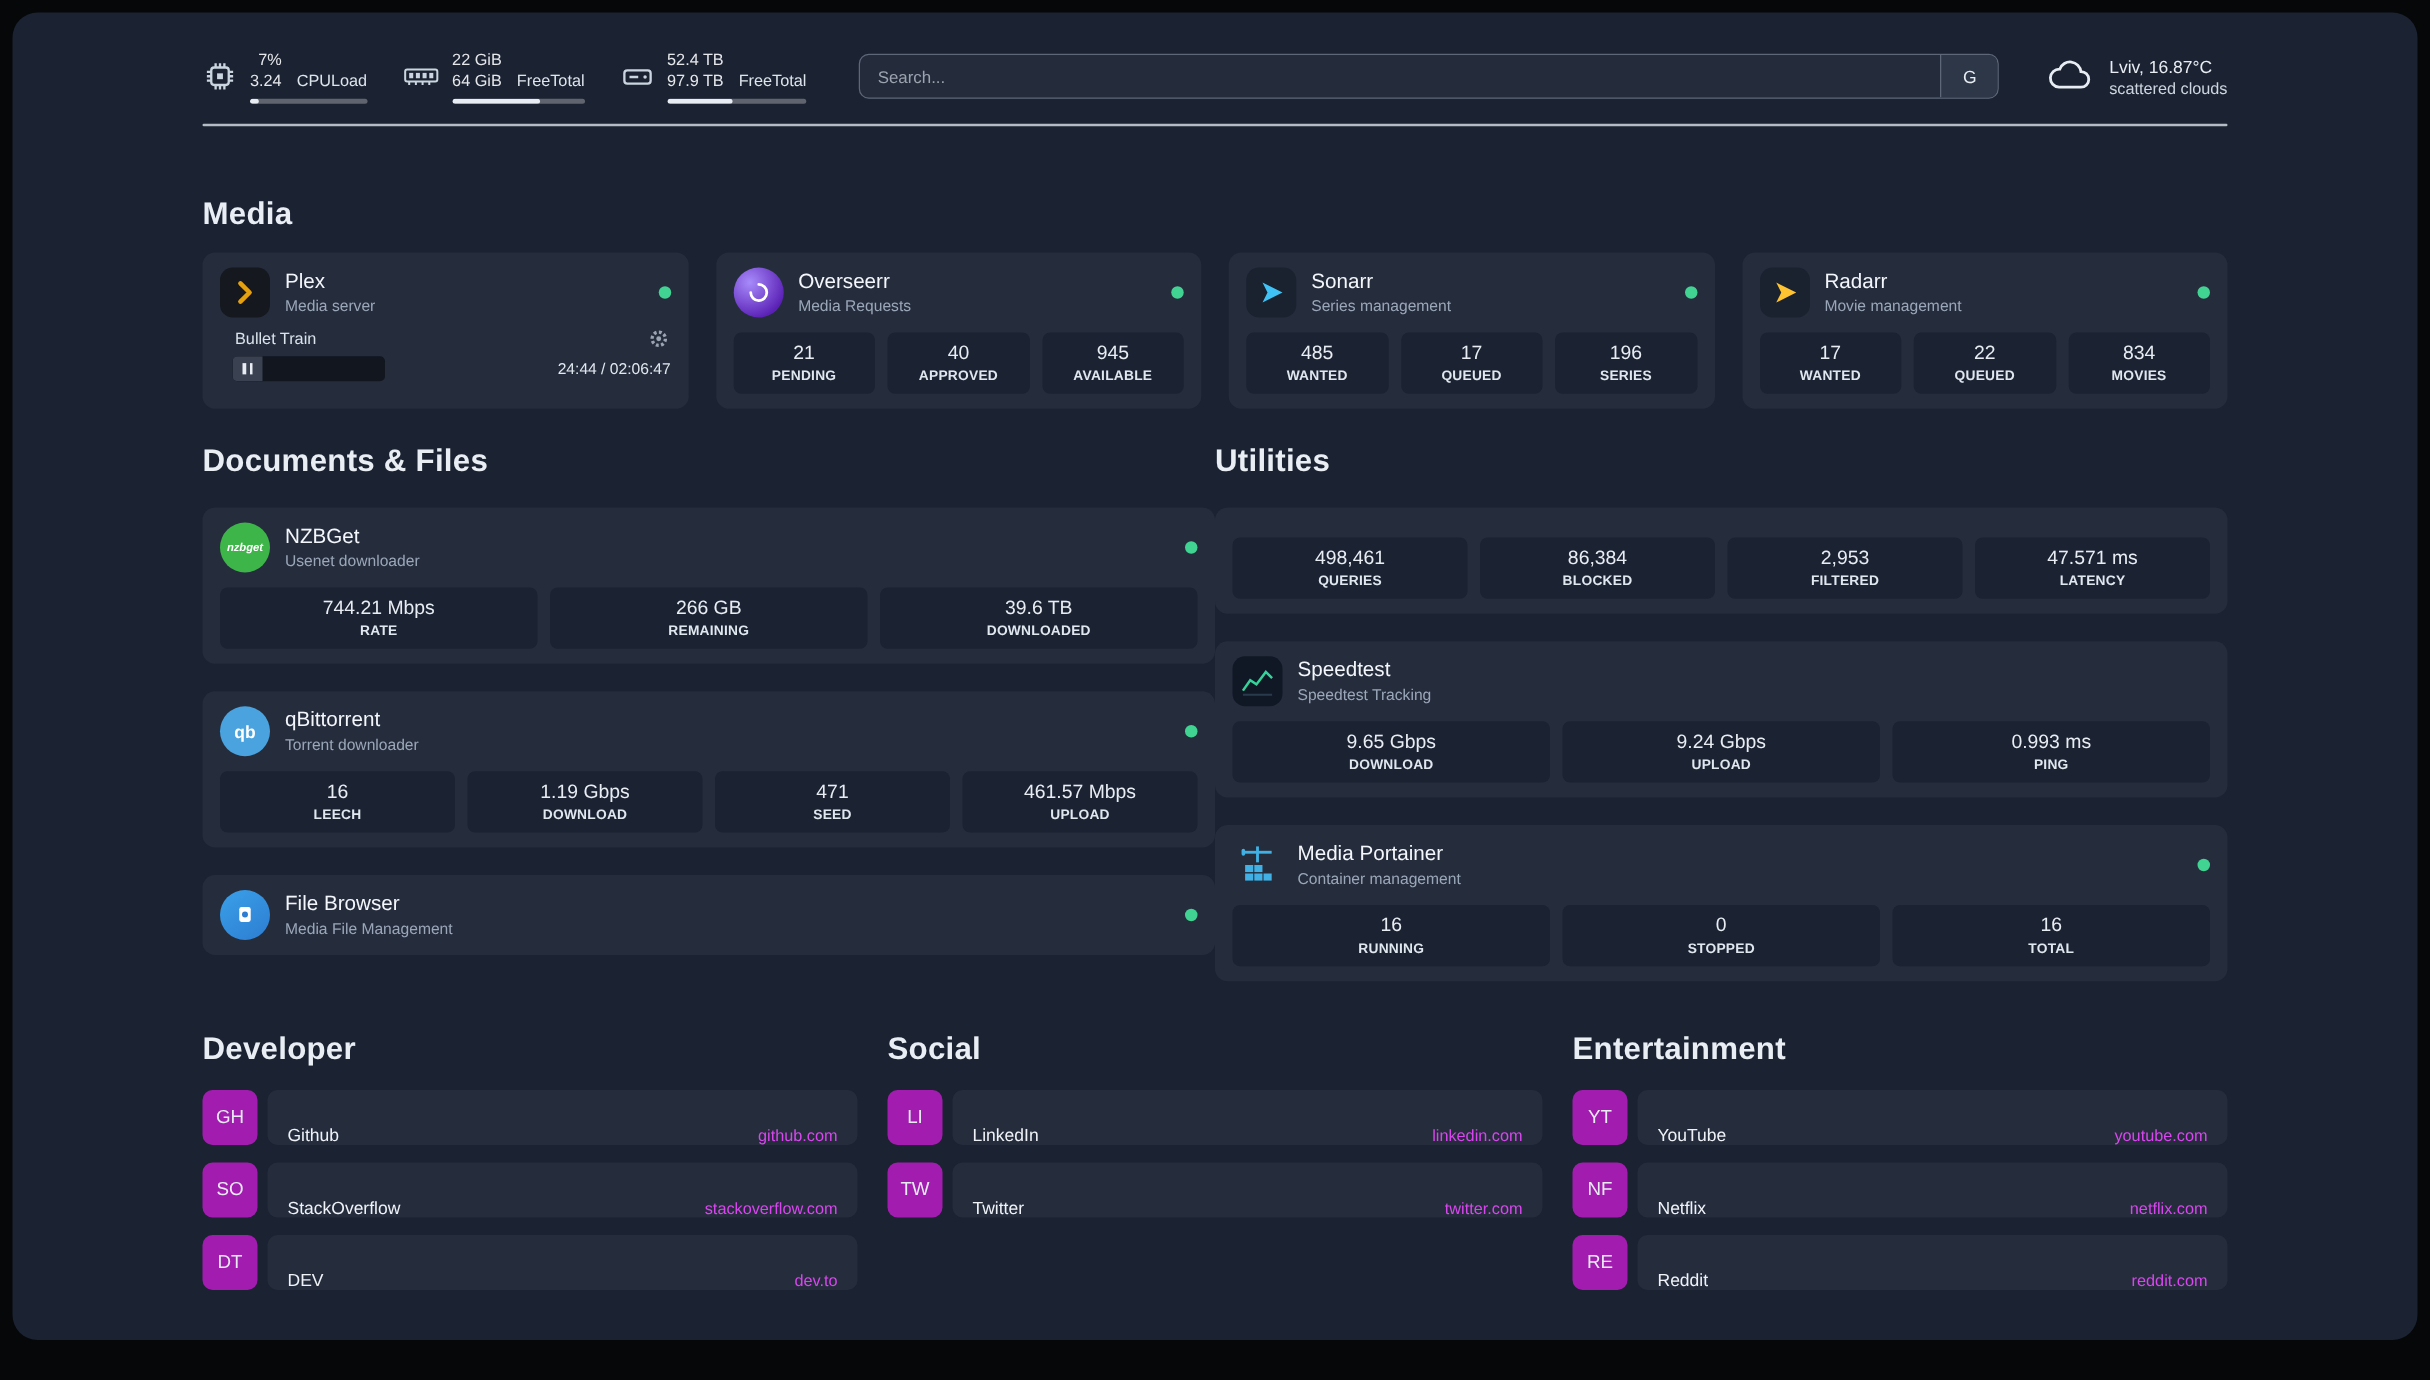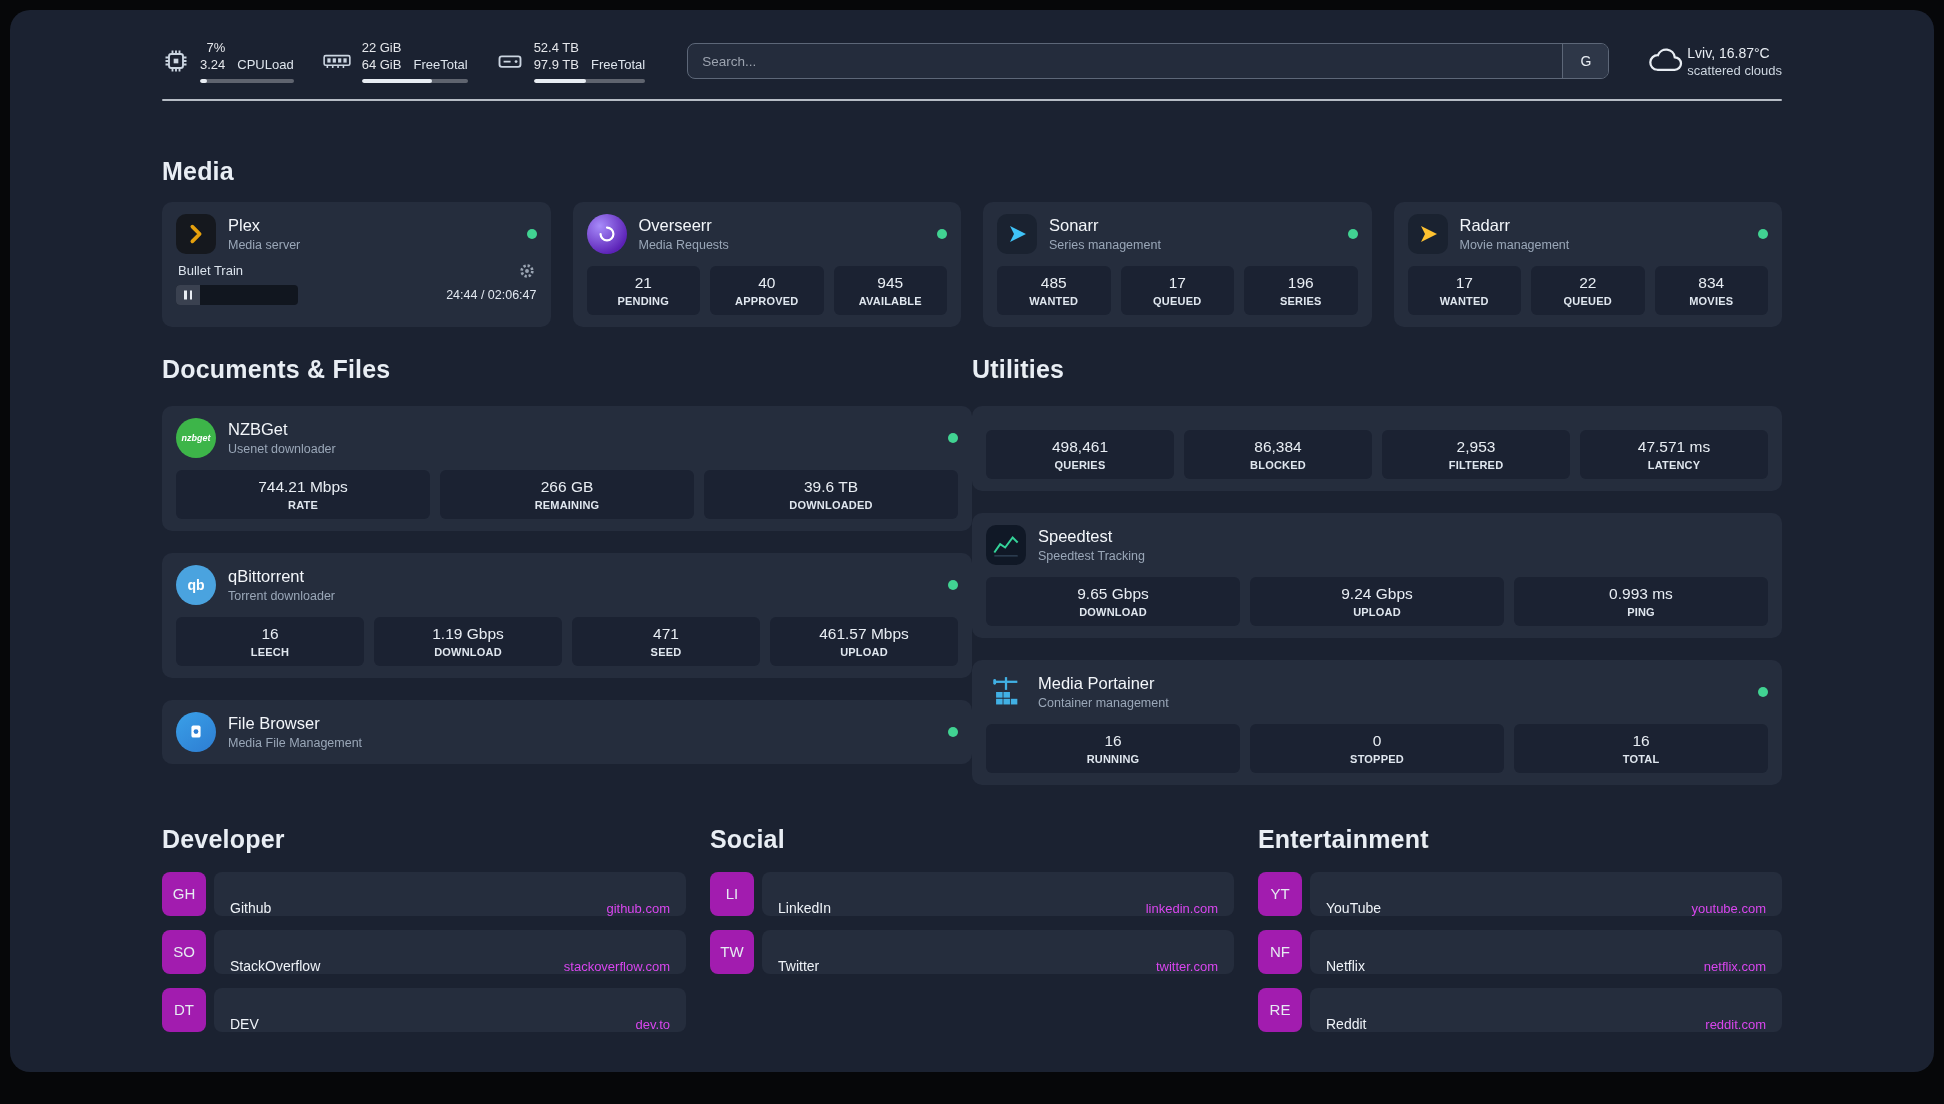--- a/index.html
+++ b/index.html
@@ -38,21 +38,21 @@
   .search-input {
     flex:1; background:transparent; border:none; outline:none;
     color:#e5e7eb; font-size:13.5px; padding:0 14px; font-family:inherit;
   }
   .search-input::placeholder { color:#9ca3af; }
   .search-provider {
     width:46px; background:#2e3748; border:none; border-left:1px solid #5d6778;
     color:#e8edf3; font-size:14px; cursor:pointer; font-family:inherit;
   }
 
-  .weather { display:flex; align-items:center; color:#e8edf3; }
+  .weather { display:flex; align-items:center; gap:10px; color:#e8edf3; }
   .weather-loc { font-size:14px; }
   .weather-cond { font-size:13px; color:#cdd6e0; margin-top:2px; }
 
   .divider { margin-top:16px; height:2px; background:rgba(226,232,240,0.78); border-radius:1px; }
 
   
   .section-title { font-size:25px; font-weight:600; color:#e9eef4; margin:0; letter-spacing:0.2px; }
   .media-section { margin-top:56px; }
   .media-grid { display:grid; grid-template-columns:repeat(4,1fr); gap:22px; margin-top:16px; }
 
@@ -69,21 +69,21 @@
   .app-name { font-size:16.5px; color:#f3f6fa; font-weight:500; }
   .app-desc { font-size:12.5px; color:#9aa7b8; margin-top:3px; }
   .status-dot { margin-left:auto; width:10px; height:10px; border-radius:50%; background:#41d392; flex:0 0 10px; }
 
   .stats { display:flex; gap:10px; margin-top:12px; }
   .stat { flex:1; background:#1b2232; border-radius:6px; text-align:center; padding:8px 4px 7px; }
   .stat-value { font-size:15.5px; color:#e8edf3; line-height:18px; }
   .stat-label { font-size:11px; font-weight:700; color:#e0e7ef; margin-top:3px; letter-spacing:0.2px; line-height:13px; }
 
   
-  .player { margin-top:9px; }
+  .player { margin-top:9px;margin-left:10px; }
   .player-top { display:flex; align-items:center; justify-content:space-between; padding:0 2px; }
   .track-name { font-size:13px; color:#dbe3ec; }
   .gear-btn { display:flex; cursor:pointer; }
   .player-bottom { display:flex; align-items:center; margin-top:6px; }
   .pill { width:122px; height:20px; background:#11161f; border-radius:4px; position:relative; overflow:hidden; }
   .pill-fill { position:absolute; left:0; top:0; bottom:0; background:#3a4150; width:20%; }
   .pause { position:absolute; left:8px; top:50%; transform:translateY(-50%); display:flex; gap:3px; cursor:pointer; }
   .pause i { display:block; width:2.5px; height:9px; background:#e8edf3; }
   .ptime { margin-left:auto; font-size:12.5px; color:#e2e8f0; }
 

